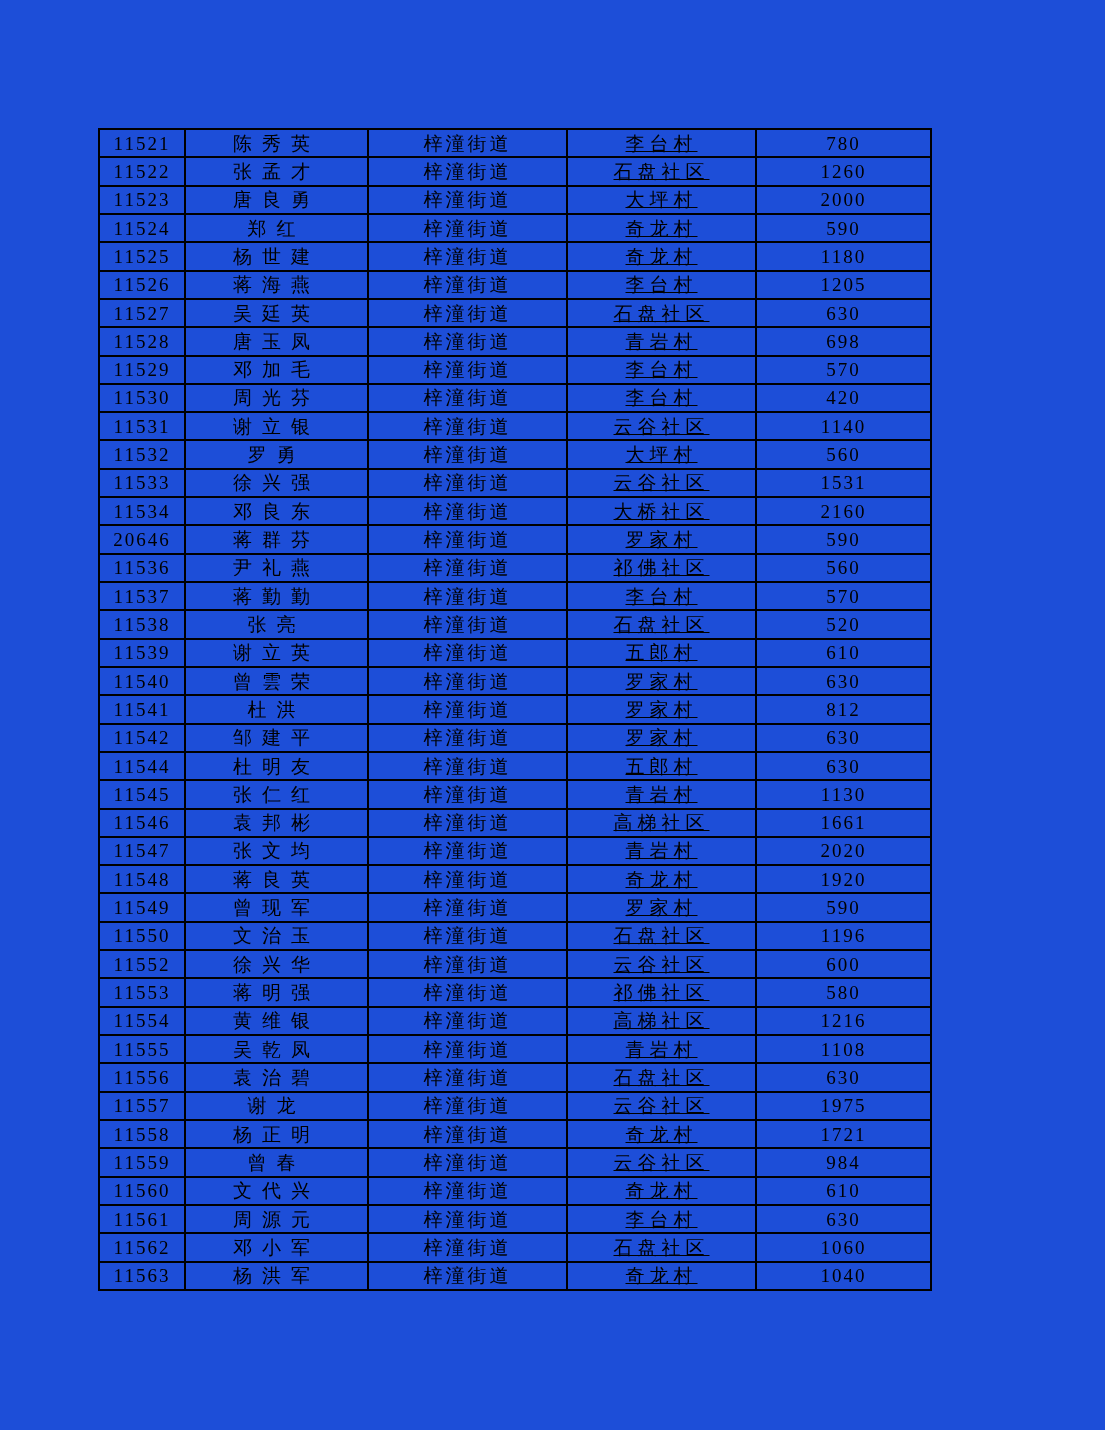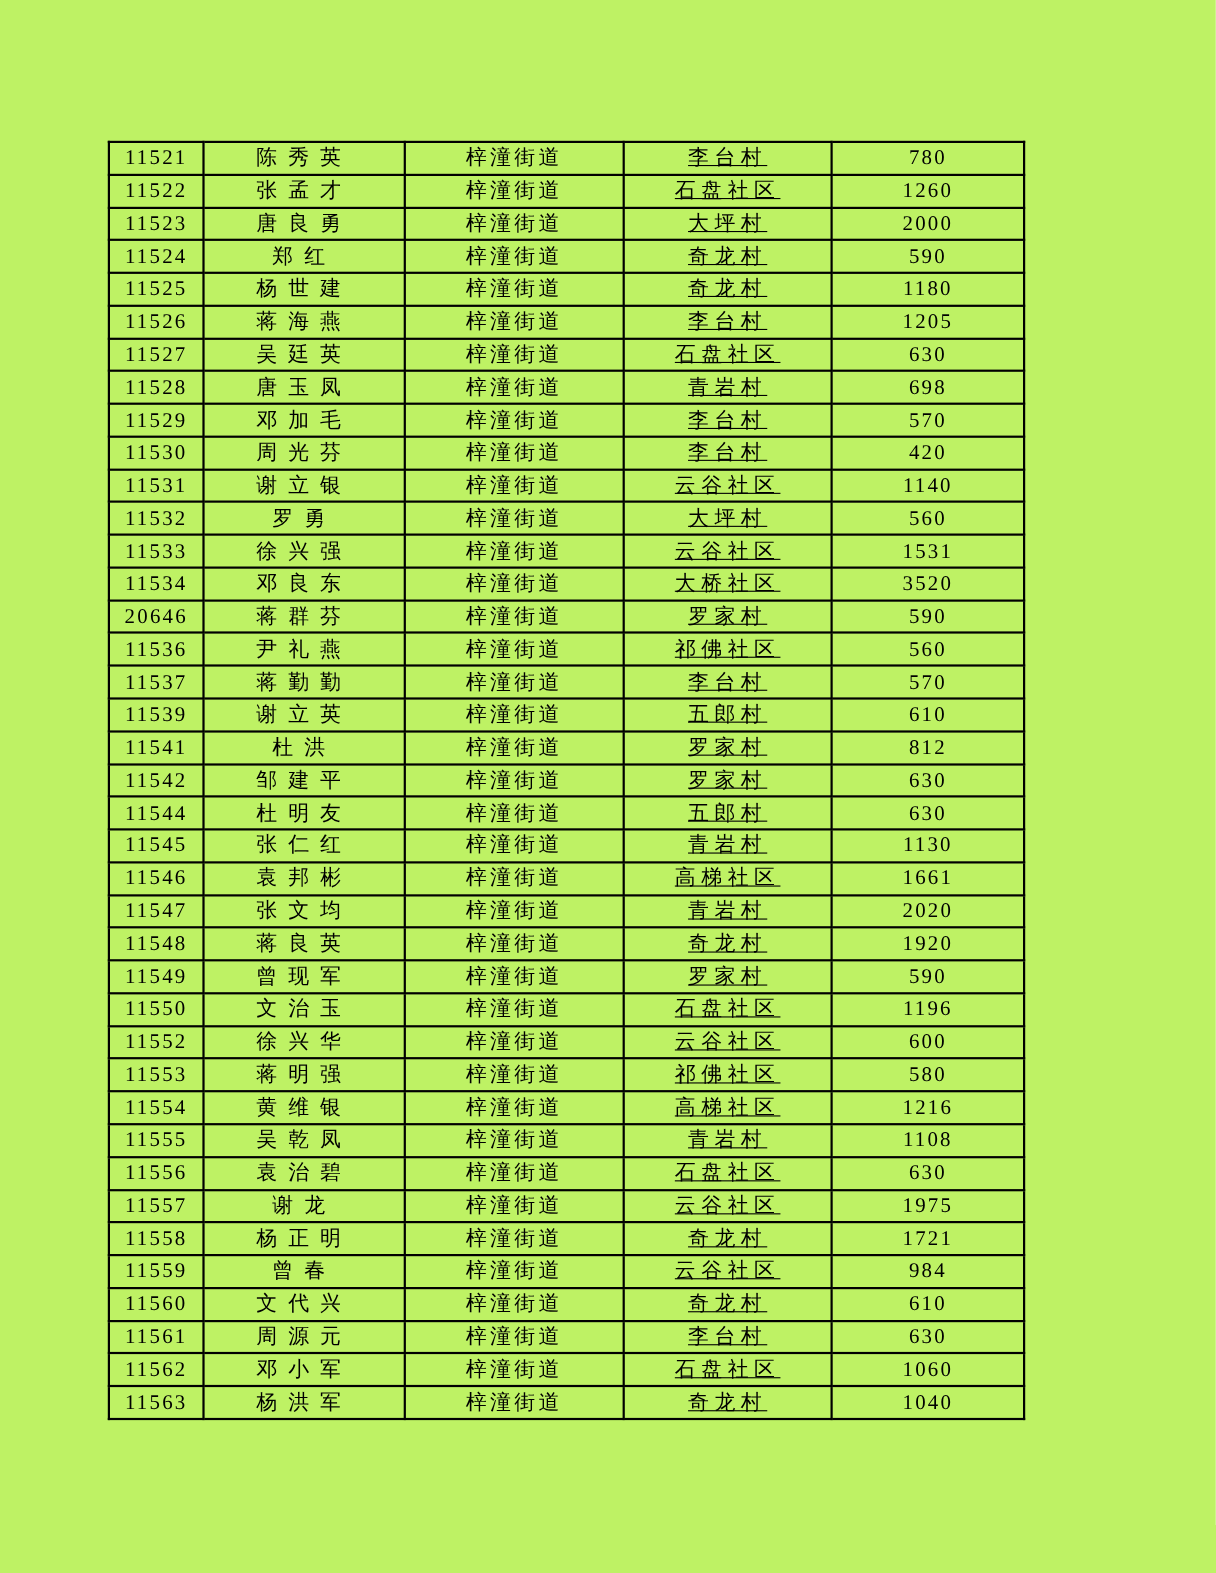--- a/index.html
+++ b/index.html
@@ -14,21 +14,21 @@
     font-family: "Liberation Serif", "DejaVu Serif", serif;
     position: relative;
     overflow: hidden;
   }
   .page {
     position: absolute;
     left: 0;
     top: 0;
     width: 1105px;
     height: 1430px;
-    background: #bef264;
+    background: #1d4ed8;
   }
   table.roster {
     position: absolute;
     left: 98px;
     top: 128px;
     width: 832px;
     height: 1163px;
     border-collapse: collapse;
     table-layout: fixed;
   }
@@ -166,21 +166,21 @@
           <td class="c-name">徐兴强</td>
           <td class="c-street">梓潼街道</td>
           <td class="c-village">云谷社区</td>
           <td class="c-amount">1531</td>
         </tr>
         <tr>
           <td class="c-id">11534</td>
           <td class="c-name">邓良东</td>
           <td class="c-street">梓潼街道</td>
           <td class="c-village">大桥社区</td>
-          <td class="c-amount">3520</td>
+          <td class="c-amount">2160</td>
         </tr>
         <tr>
           <td class="c-id">20646</td>
           <td class="c-name">蒋群芬</td>
           <td class="c-street">梓潼街道</td>
           <td class="c-village">罗家村</td>
           <td class="c-amount">590</td>
         </tr>
         <tr>
           <td class="c-id">11536</td>
@@ -190,25 +190,39 @@
           <td class="c-amount">560</td>
         </tr>
         <tr>
           <td class="c-id">11537</td>
           <td class="c-name">蒋勤勤</td>
           <td class="c-street">梓潼街道</td>
           <td class="c-village">李台村</td>
           <td class="c-amount">570</td>
         </tr>
         <tr>
+          <td class="c-id">11538</td>
+          <td class="c-name">张亮</td>
+          <td class="c-street">梓潼街道</td>
+          <td class="c-village">石盘社区</td>
+          <td class="c-amount">520</td>
+        </tr>
+        <tr>
           <td class="c-id">11539</td>
           <td class="c-name">谢立英</td>
           <td class="c-street">梓潼街道</td>
           <td class="c-village">五郎村</td>
           <td class="c-amount">610</td>
+        </tr>
+        <tr>
+          <td class="c-id">11540</td>
+          <td class="c-name">曾雲荣</td>
+          <td class="c-street">梓潼街道</td>
+          <td class="c-village">罗家村</td>
+          <td class="c-amount">630</td>
         </tr>
         <tr>
           <td class="c-id">11541</td>
           <td class="c-name">杜洪</td>
           <td class="c-street">梓潼街道</td>
           <td class="c-village">罗家村</td>
           <td class="c-amount">812</td>
         </tr>
         <tr>
           <td class="c-id">11542</td>

